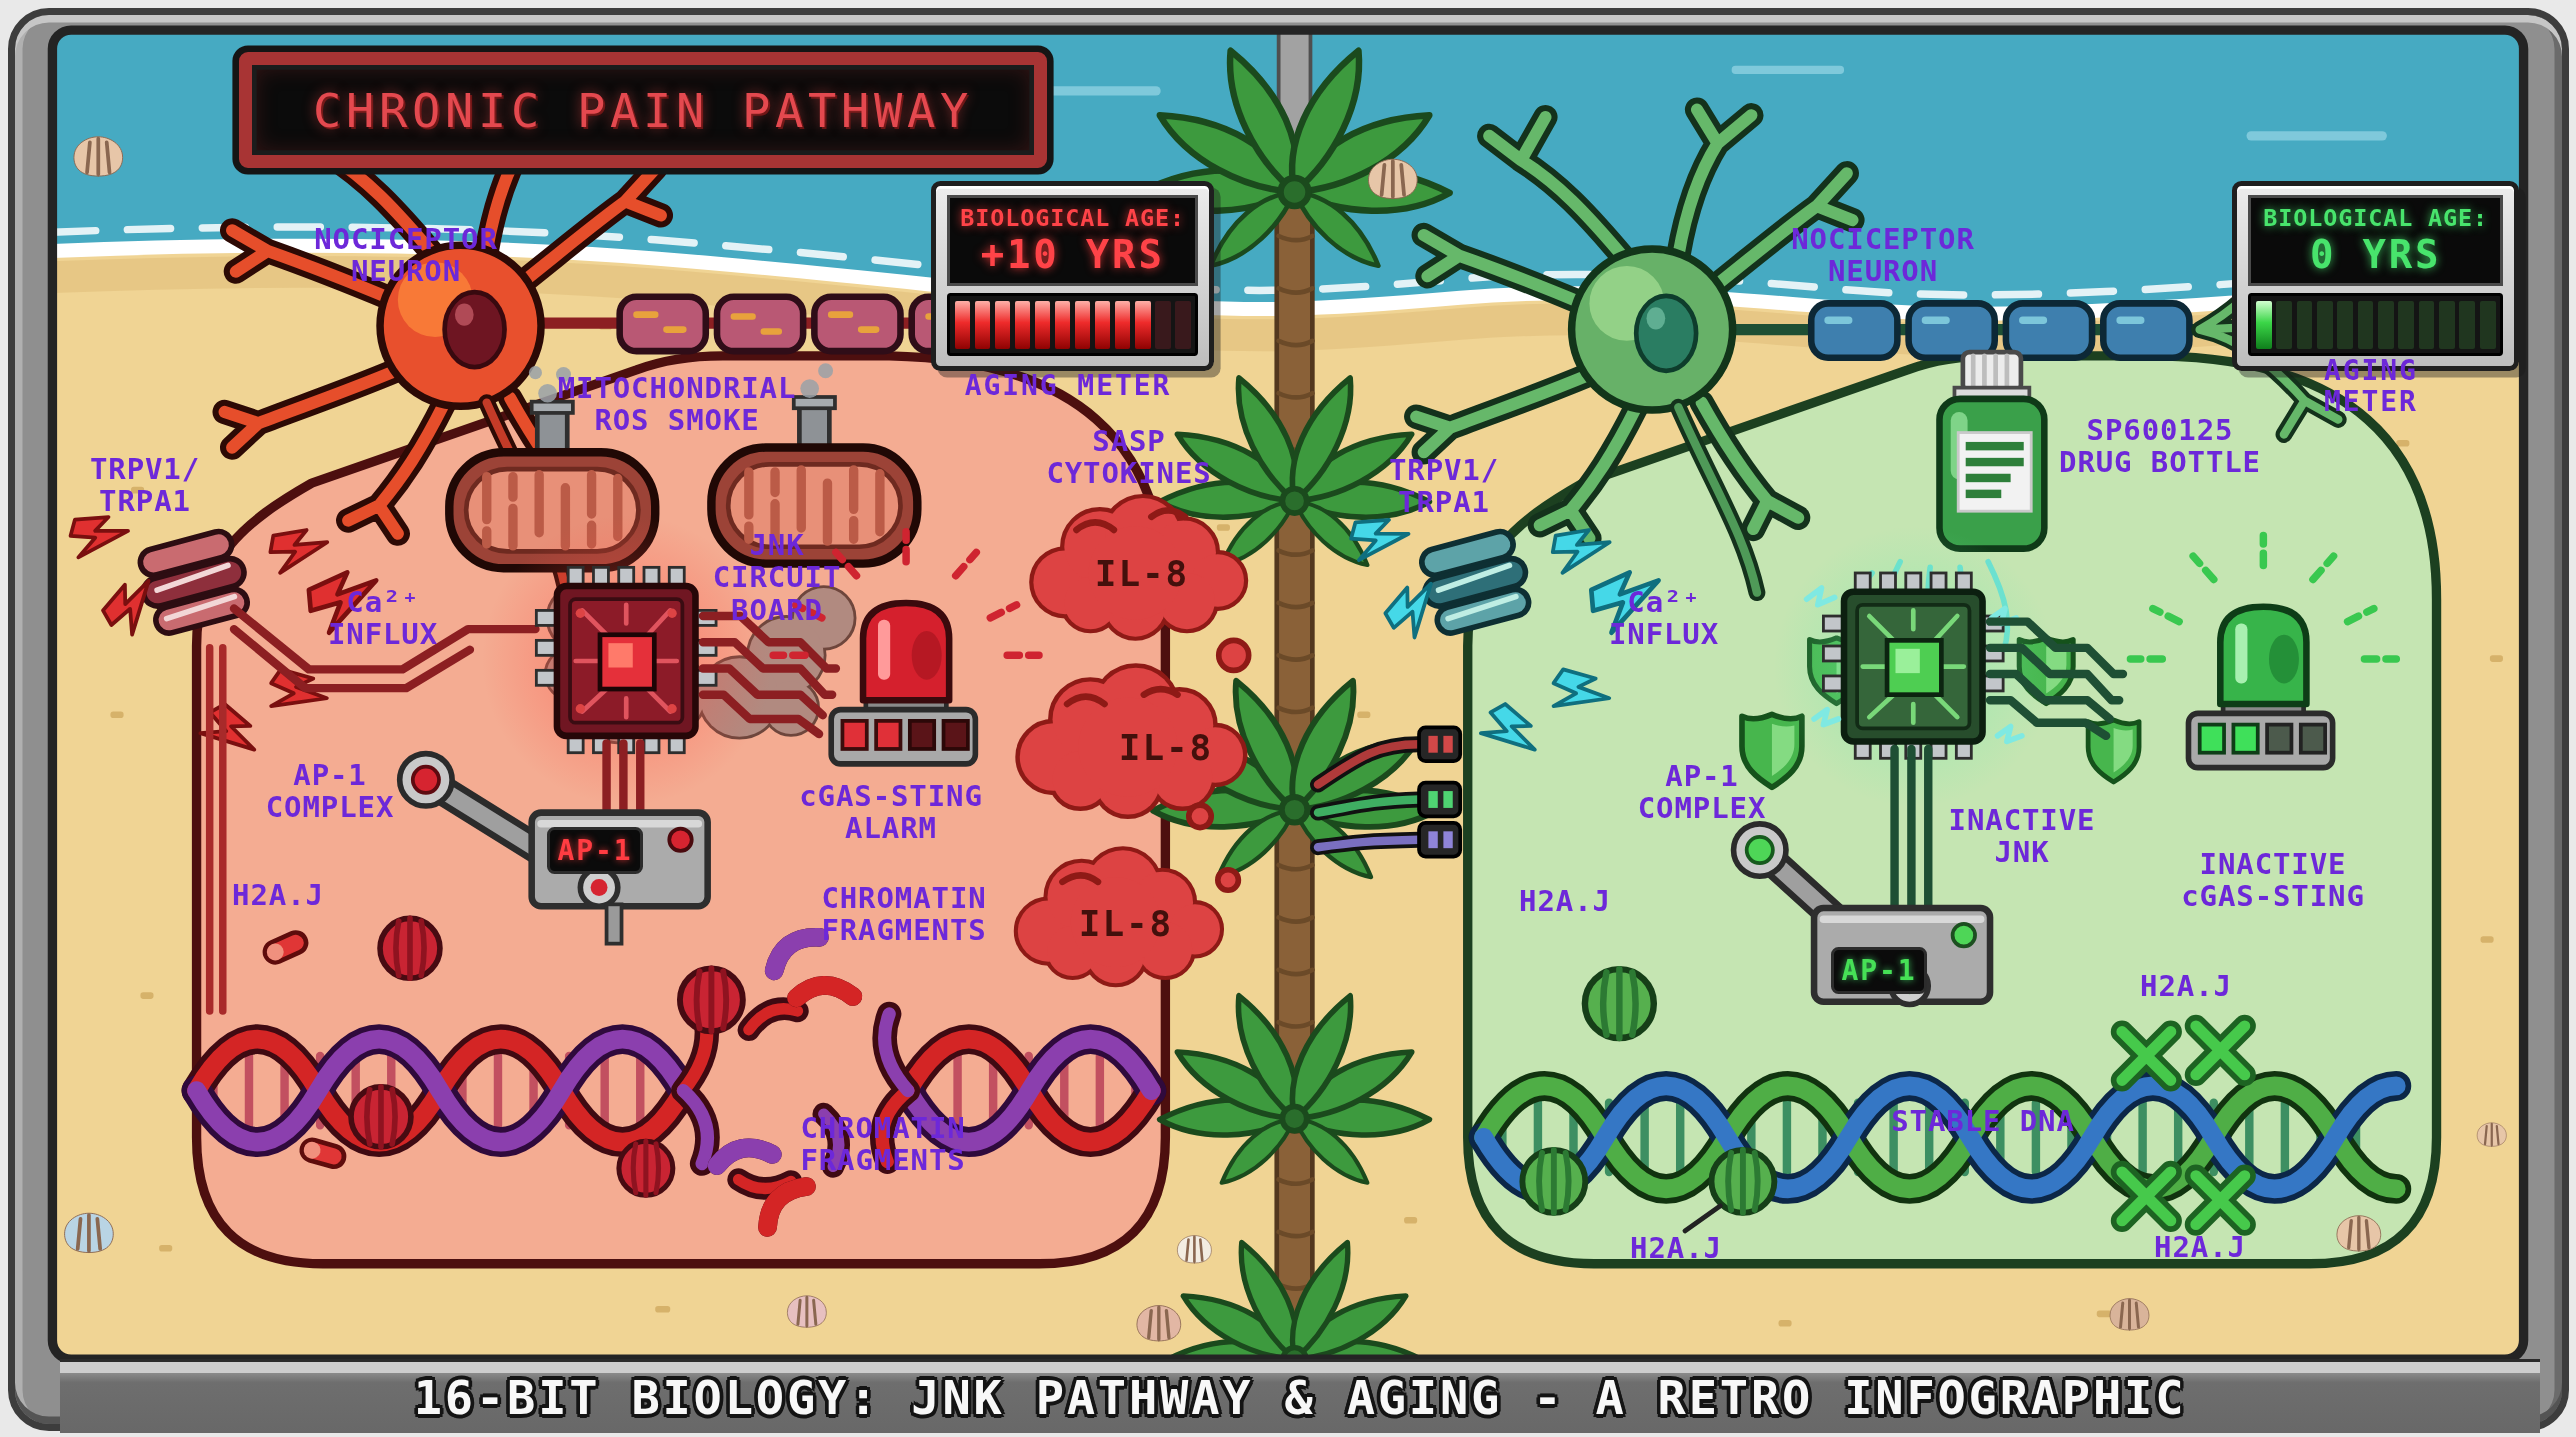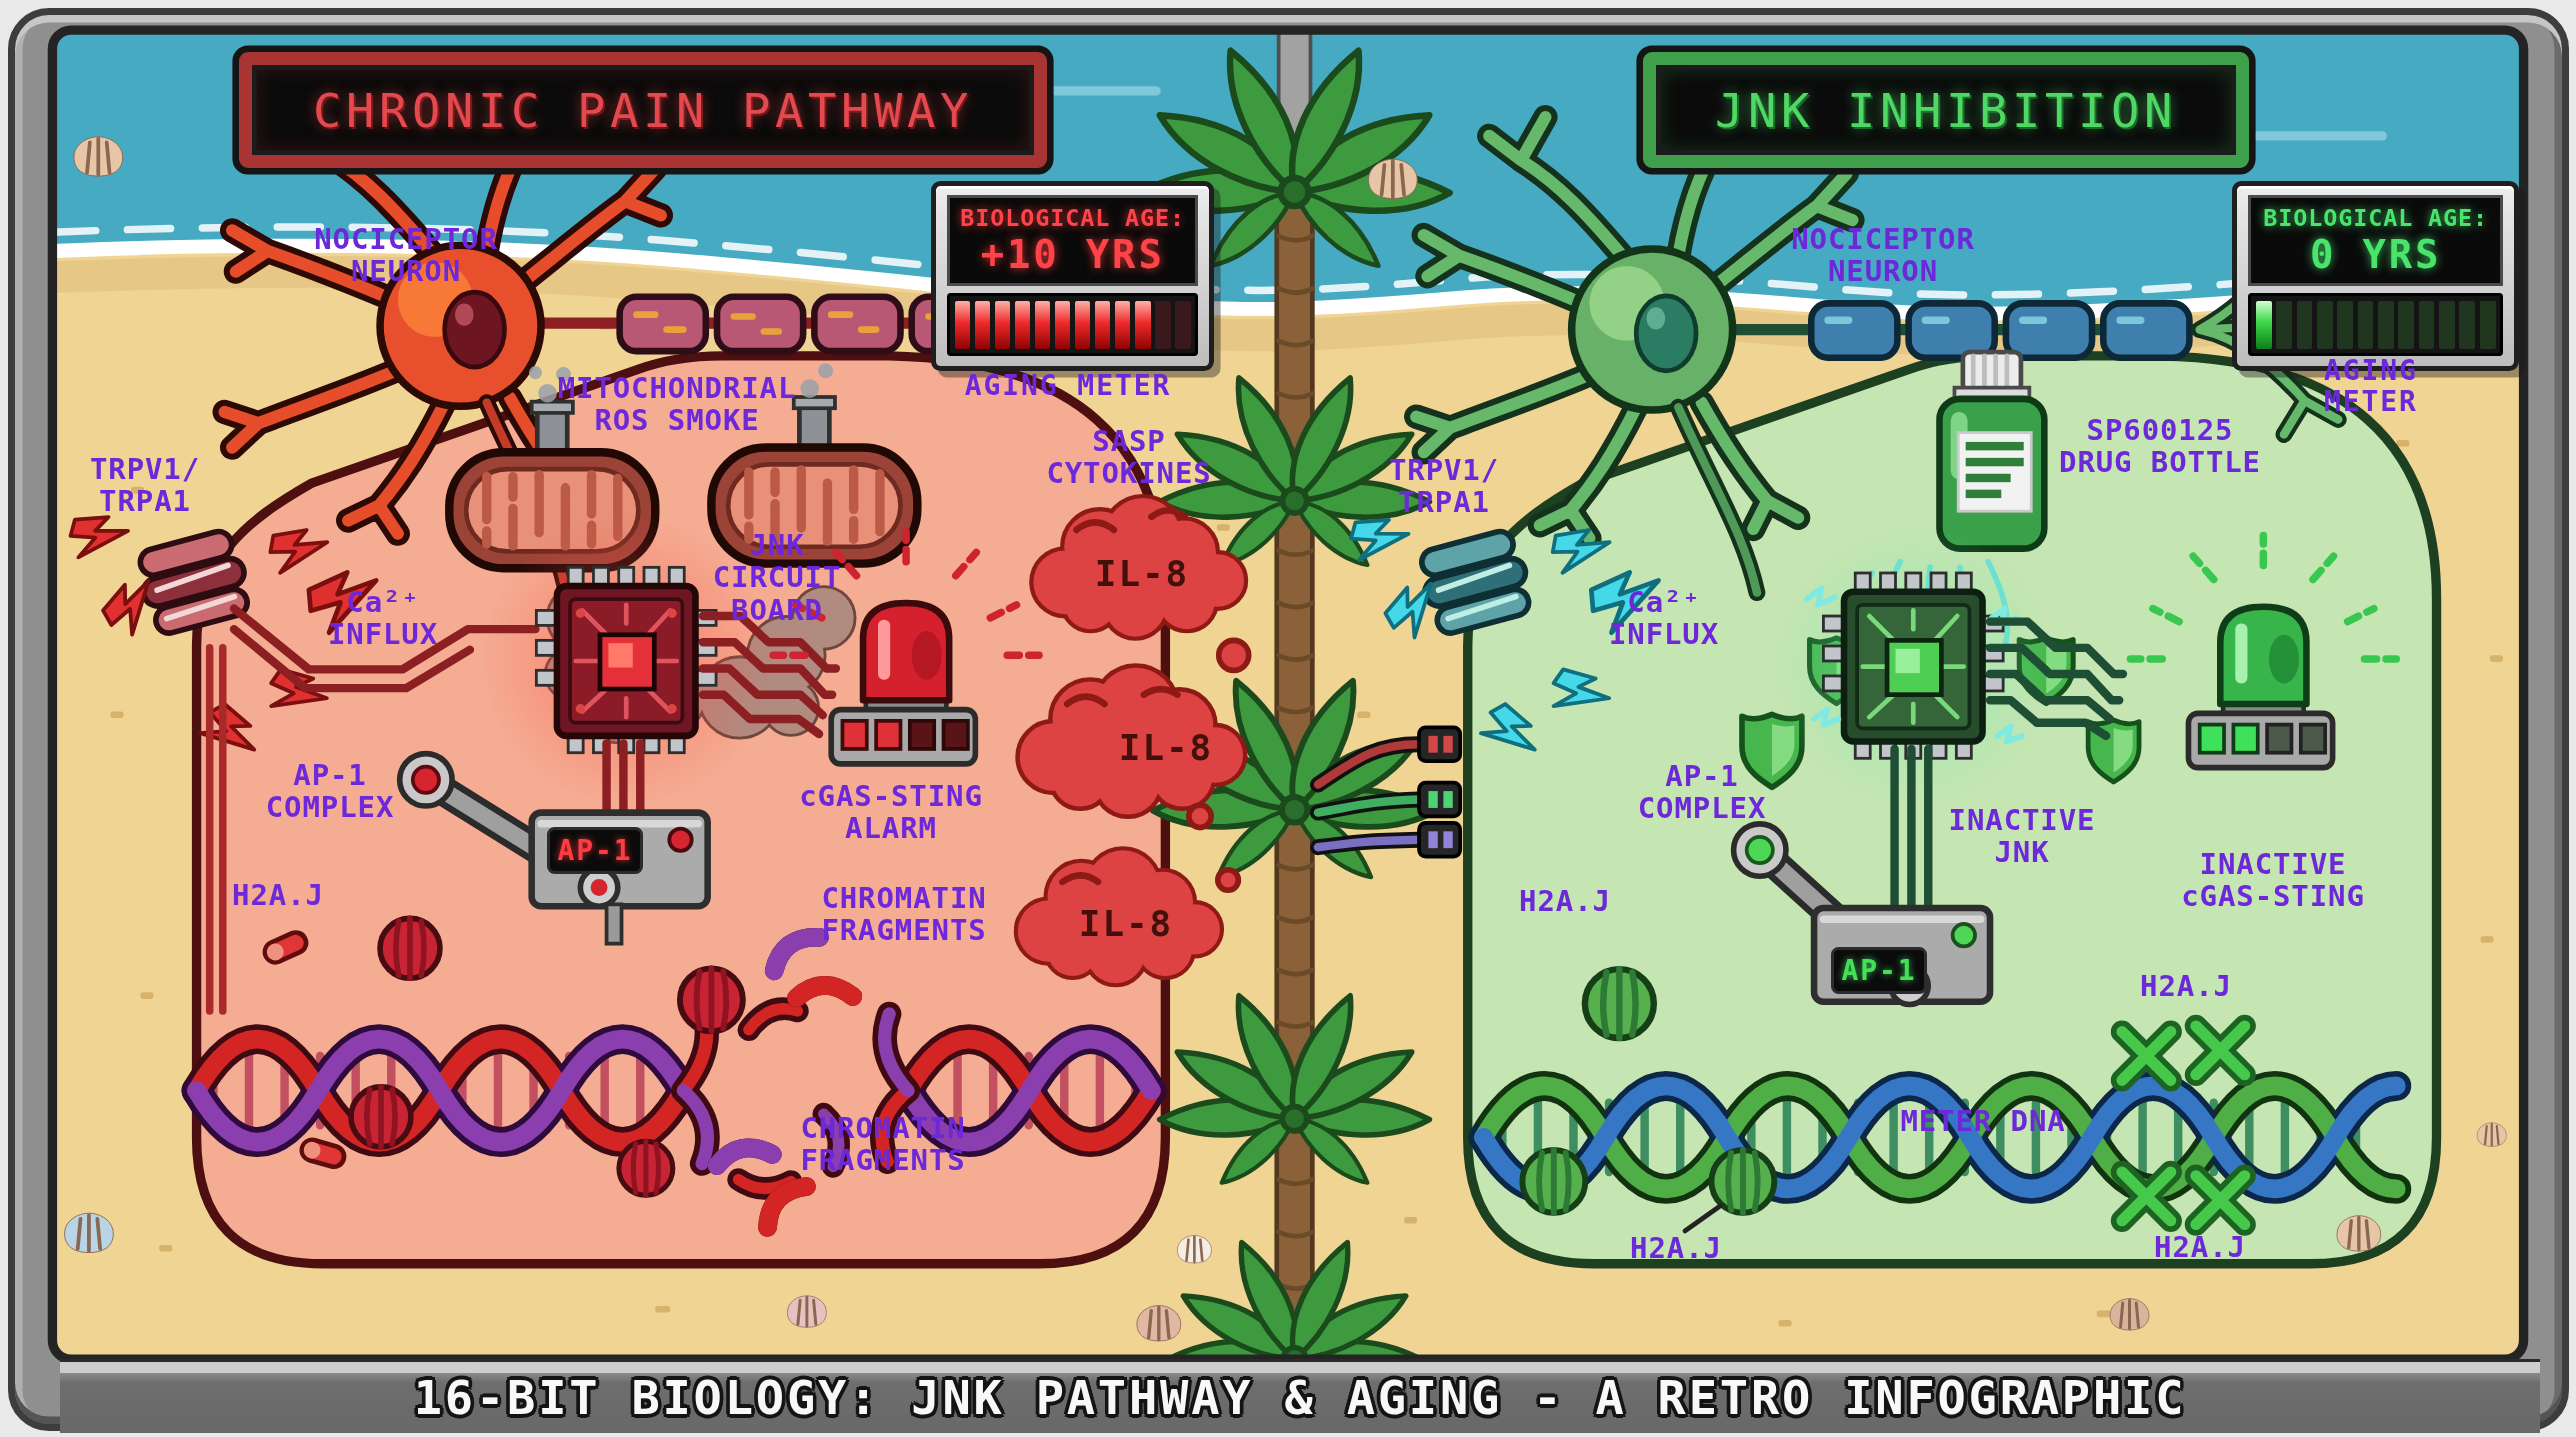--- a/index.html
+++ b/index.html
@@ -507,23 +507,20 @@
         <use href="#shell" transform="translate(2275,1408) scale(.8)" fill="#d9b49a"></use>
         <use href="#shell" transform="translate(2662,1215) scale(.6)" fill="#e7c6a8"></use>
       </g>
     </g>
     <rect x="56" y="32" width="2640" height="1420" rx="20" fill="none" stroke="#242424" stroke-width="10"></rect>
   </svg>
 
   <div class="banner red" style="left:239px;top:52px;width:782px;height:90px">
     <span>CHRONIC PAIN PATHWAY</span>
   </div>
-  <div class="banner green" style="left:1643px;top:52px;width:580px;height:90px">
-    <span>JNK INHIBITION</span>
-  </div>
 
   <div class="meter m-left" style="left:931px;top:181px;width:251px;height:161px">
     <div class="meter-screen">
       <div class="m1 red-txt">BIOLOGICAL AGE:</div>
       <div class="m2 red-txt">+10 YRS</div>
     </div>
     <div class="meter-bar">
         <div class="seg lit"></div>
         <div class="seg lit"></div>
         <div class="seg lit"></div>
@@ -602,19 +599,19 @@
   <div class="lbl" style="left:2022px;top:836px">INACTIVE
 JNK</div>
   <div class="lbl" style="left:2273px;top:880px">INACTIVE
 cGAS-STING</div>
   <div class="lbl" style="left:1702px;top:792px">AP-1
 COMPLEX</div>
   <div class="lbl" style="left:1565px;top:901px">H2A.J</div>
   <div class="lbl" style="left:1676px;top:1248px">H2A.J</div>
   <div class="lbl" style="left:2186px;top:986px">H2A.J</div>
   <div class="lbl" style="left:2200px;top:1247px">H2A.J</div>
-  <div class="lbl" style="left:1983px;top:1121px">METER DNA</div>
+  <div class="lbl" style="left:1983px;top:1121px">STABLE DNA</div>
 
   <div class="footer">
     <span>16-BIT BIOLOGY: JNK PATHWAY &amp; AGING - A RETRO INFOGRAPHIC</span>
   </div>
 </div>
 
 
 </body></html>

